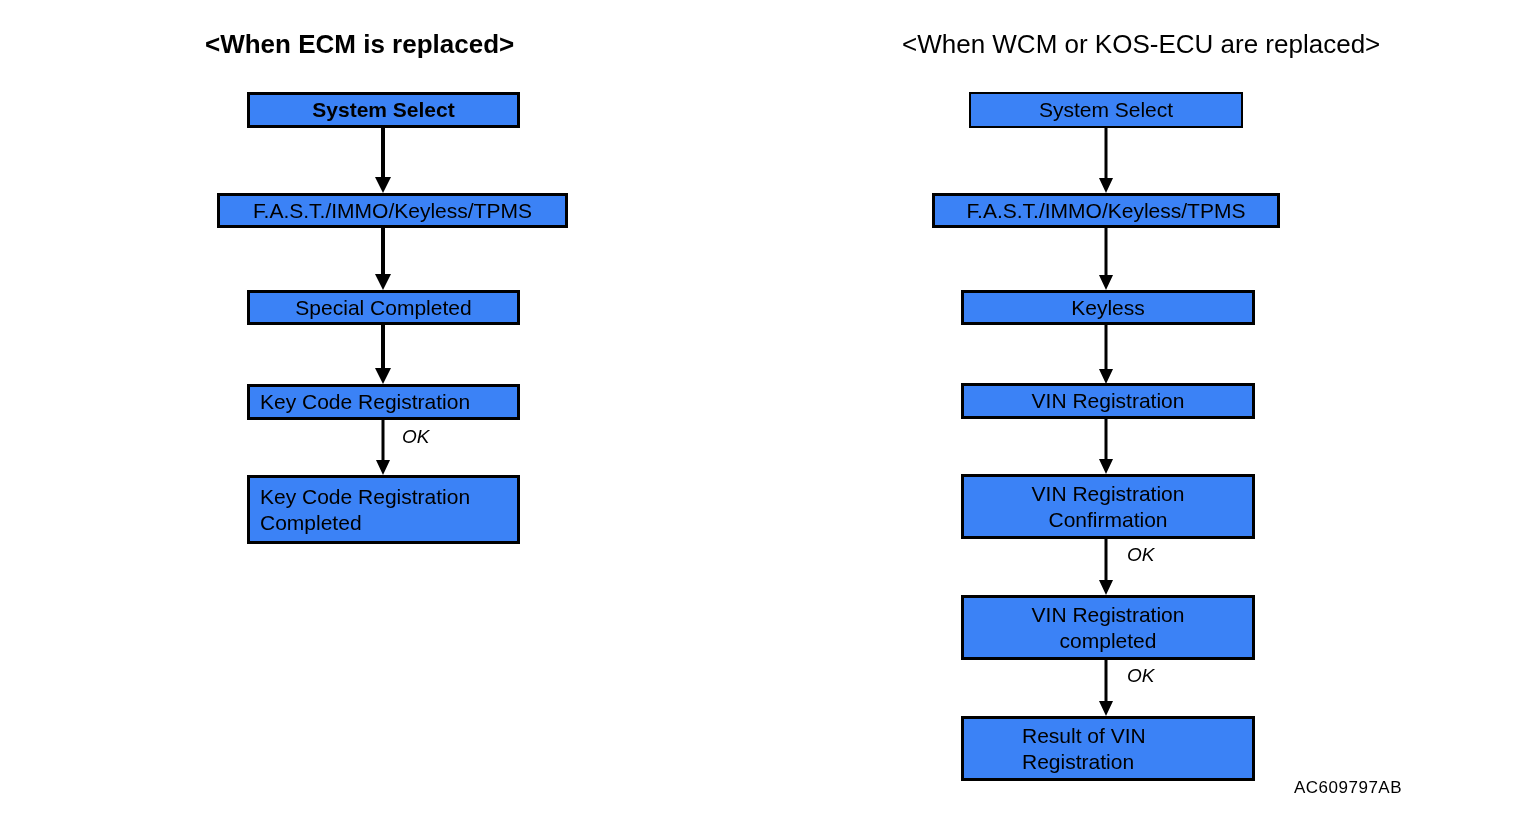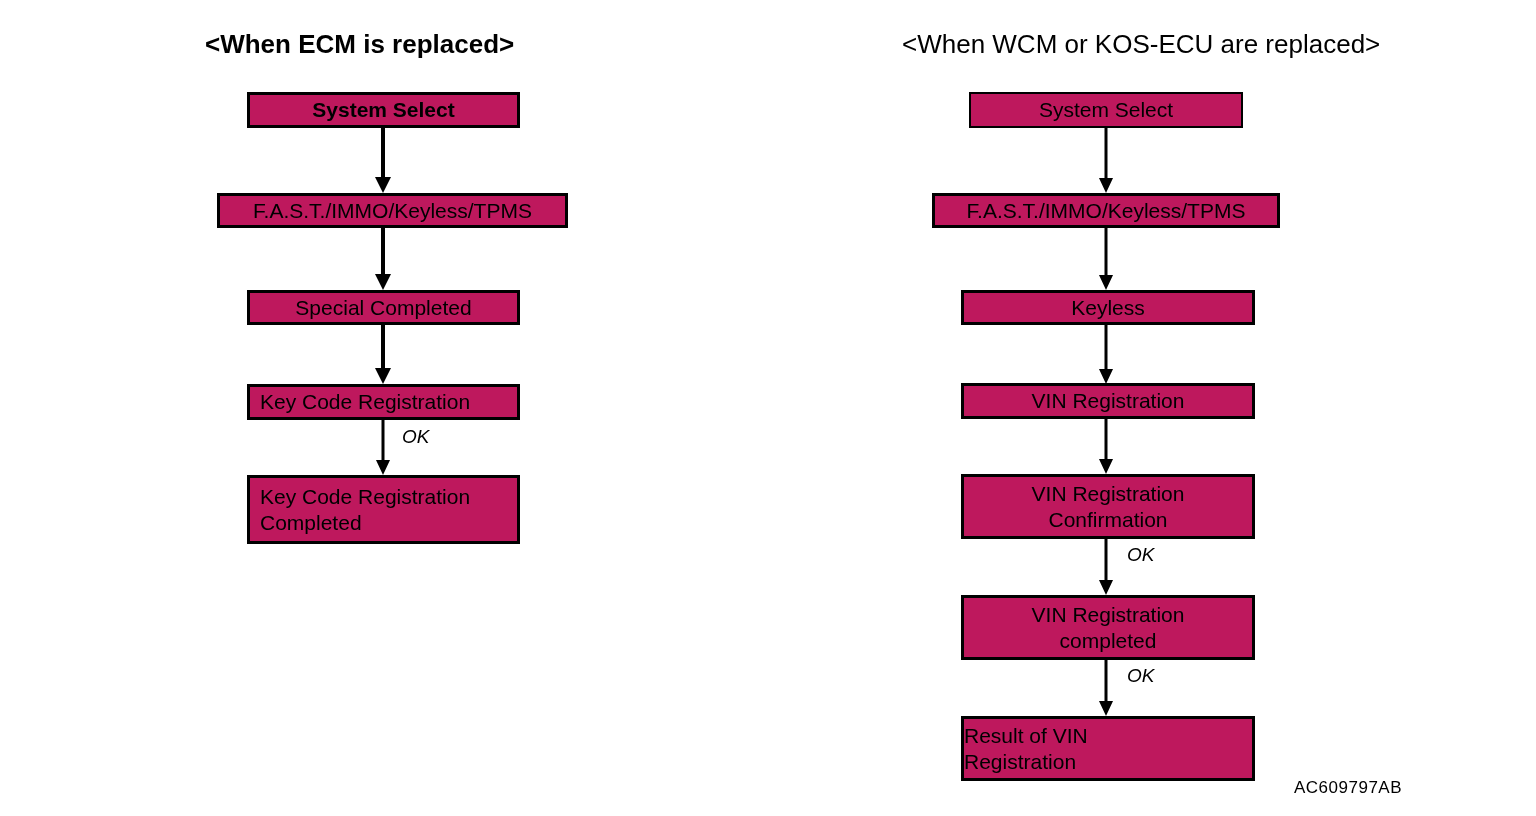--- a/index.html
+++ b/index.html
@@ -32,35 +32,35 @@
     white-space: nowrap;
     line-height: 1;
   }
   #title-left  { left: 205px; top: 31px; }
   #title-right { left: 862px; top: 31px; font-weight: normal; margin-left: 40px; }
 
   
   .node {
     position: absolute;
     box-sizing: border-box;
-    background: #be185d;
+    background: #3b82f6;
     border: 3px solid #000000;
     font-size: 21px;
     line-height: 26px;
     display: flex;
     align-items: center;
   }
   .node .node-label {
     display: block;
     width: 100%;
     white-space: pre-line;
   }
   .node.center .node-label { text-align: center; }
   .node.left   .node-label { text-align: left; padding-left: 10px; }
-  .node.indent .node-label { text-align: left; }
+  .node.indent .node-label { text-align: left; padding-left: 58px; }
   .node.bold { font-weight: bold; }
   .node.thin { border-width: 2px; }
 
   
   .arrow {
     position: absolute;
   }
   .arrow .stem {
     position: absolute;
     left: 50%;

